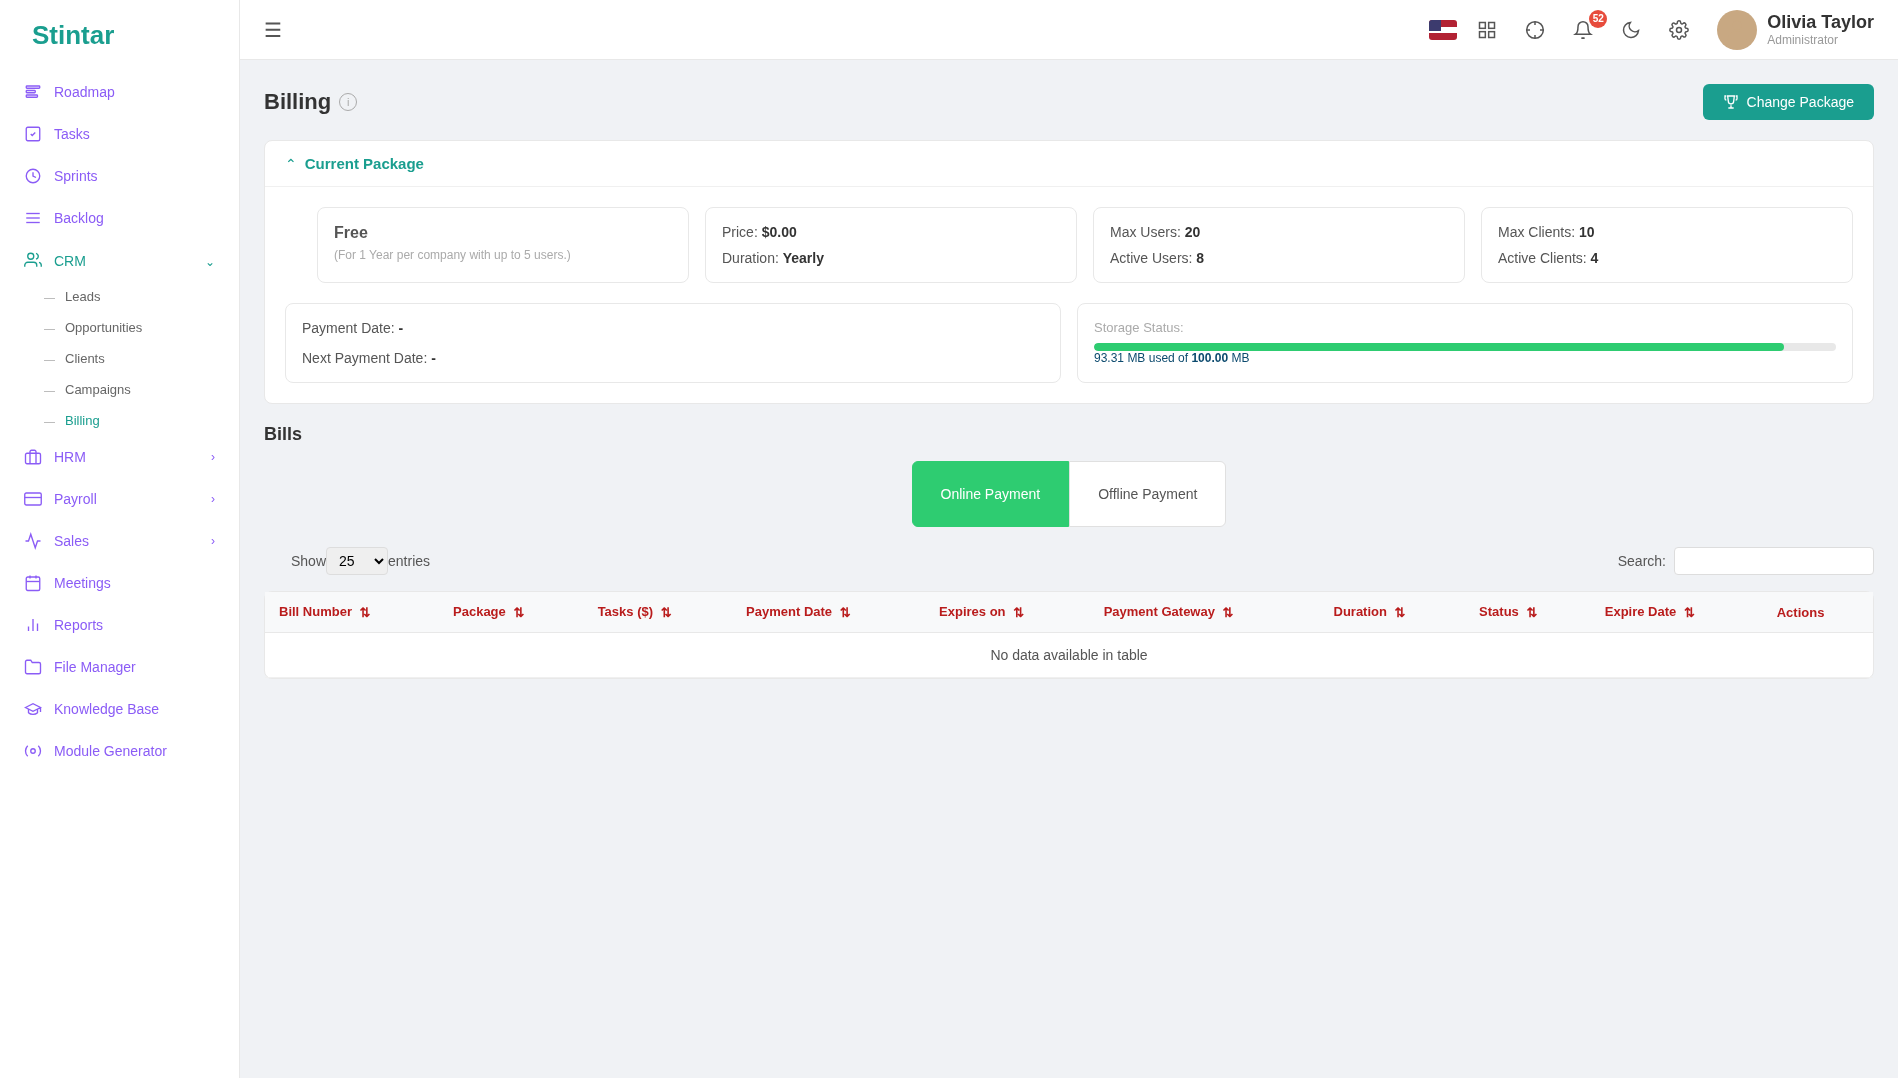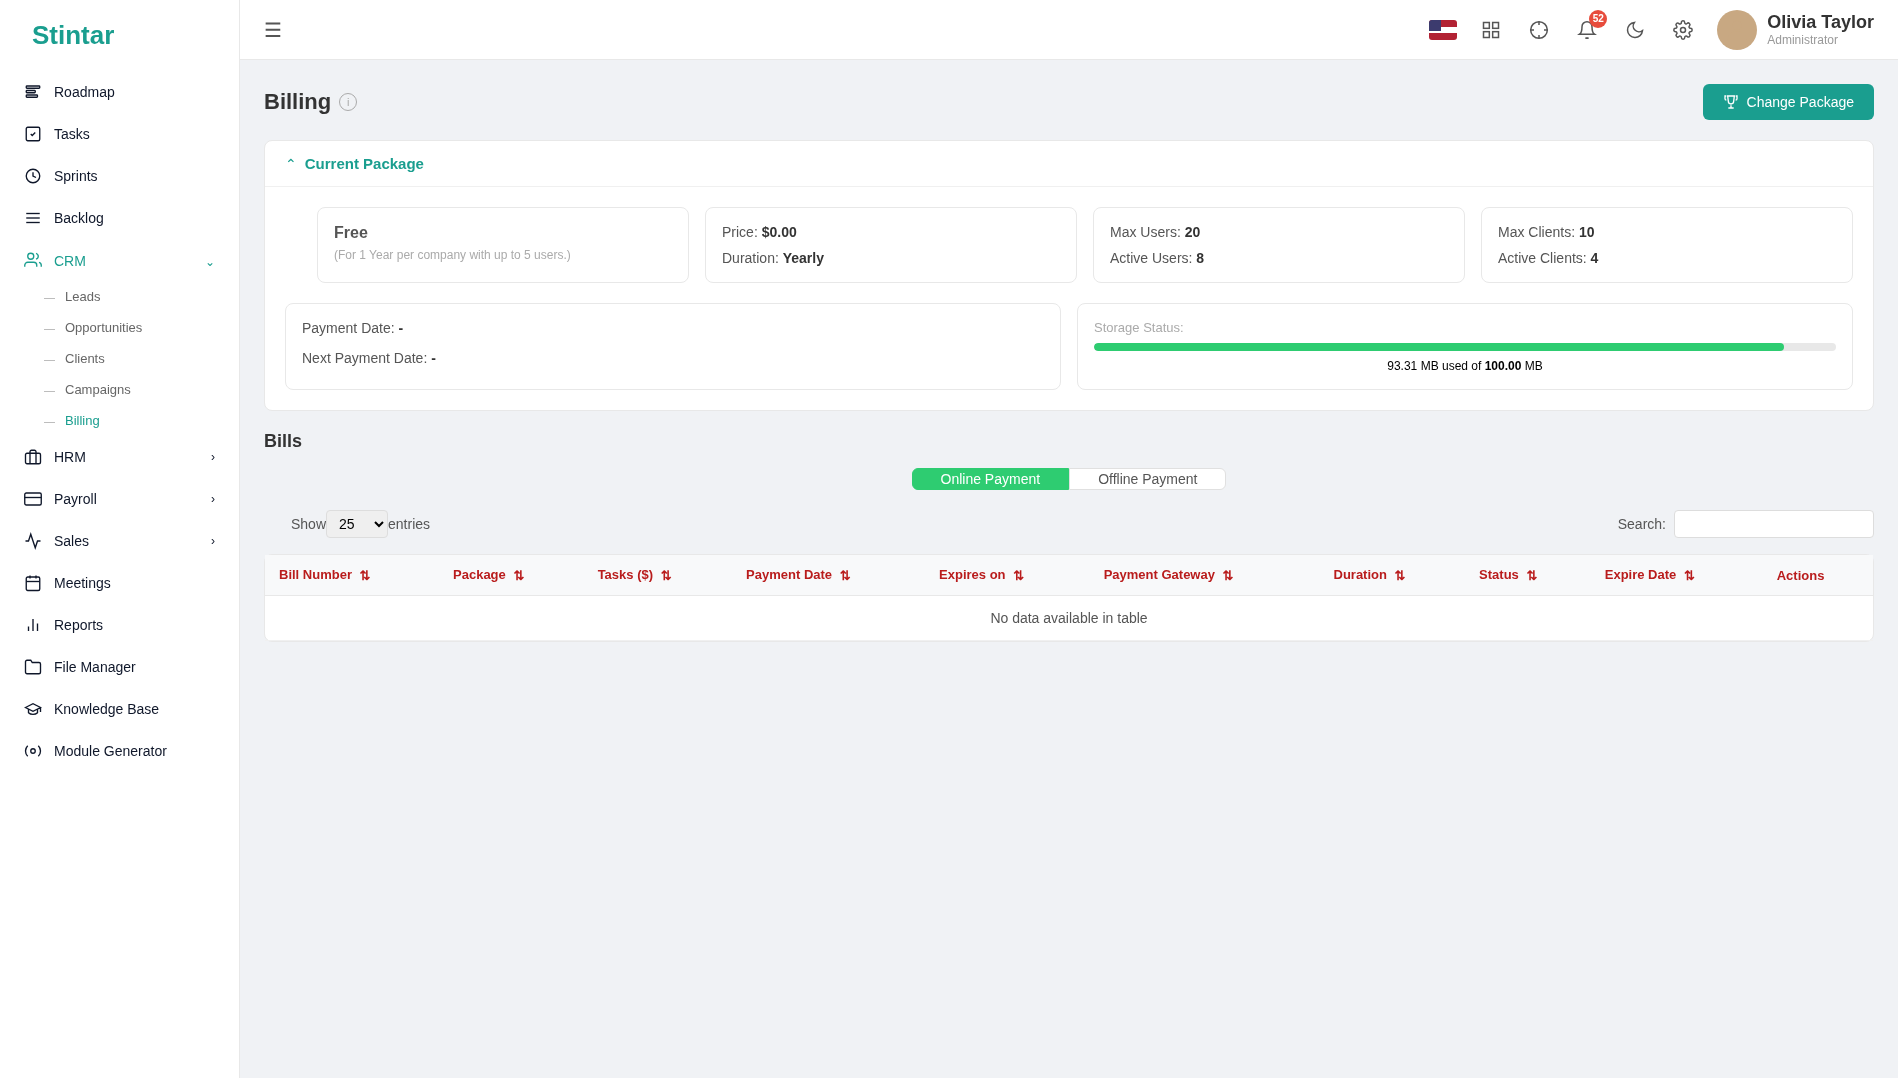--- a/index.html
+++ b/index.html
@@ -25,21 +25,21 @@
       font-weight: 700;
       color: #1a9e8f;
     }
     .sidebar-nav { flex: 1; }
     .nav-item {
       display: flex;
       align-items: center;
       gap: 12px;
       padding: 12px 24px;
       cursor: pointer;
-      color: #0f172a;
+      color: #8b5cf6;
       font-size: 14px;
       transition: background 0.15s;
       position: relative;
     }
     .nav-item.active { color: #1a9e8f; align-items: flex-end; }
     .nav-item .nav-icon { width: 18px; height: 18px; flex-shrink: 0; }
     .nav-item .chevron { margin-left: auto; font-size: 12px; }
 
     .sub-nav { padding-left: 0; }
     .sub-nav-item {
@@ -86,21 +86,21 @@
     .header-right {
       display: flex;
       align-items: center;
       gap: 20px;
     }
     .header-icon {
       width: 28px;
       height: 28px;
       display: flex;
       align-items: center;
-      justify-content: center;
+      justify-content: flex-start;
       cursor: pointer;
       color: #555;
       font-size: 18px;
       position: relative;
     }
     .flag-icon {
       width: 28px;
       height: 20px;
       border-radius: 3px;
       background: linear-gradient(to bottom, #b22234 33%, #fff 33%, #fff 66%, #b22234 66%);
@@ -262,23 +262,21 @@
       border-radius: 4px;
       overflow: hidden;
     }
     .storage-bar-fill {
       height: 100%;
       background: #2ecc71;
       border-radius: 4px;
     }
     .storage-text {
       font-size: 12px;
-      color: #000000;
-      margin-top: 8px;
-      text-align: center;
+      color: #0c4a6e;
     }
     .storage-label {
       font-size: 13px;
       color: #aaa;
       margin-bottom: 4px;
     }
 
     
     .bills-section { margin-top: 4px; }
     .bills-title {
@@ -286,21 +284,21 @@
       font-weight: 600;
       color: #333;
       margin-bottom: 16px;
     }
     .tabs-row {
       display: flex;
       justify-content: center;
       margin-bottom: 20px;
     }
     .tab-btn {
-      padding: 2px 28px;
+      padding: 24px 28px;
       font-size: 14px;
       cursor: pointer;
       border: 1px solid #e0e0e0;
       background: #fff;
       color: #555;
     }
     .tab-btn.active {
       background: #2ecc71;
       color: #fff;
       border-color: #2ecc71;

